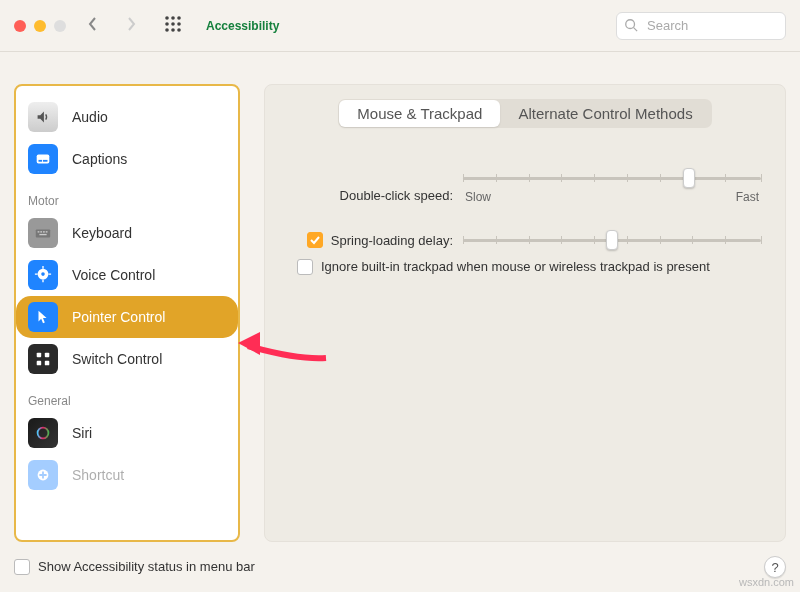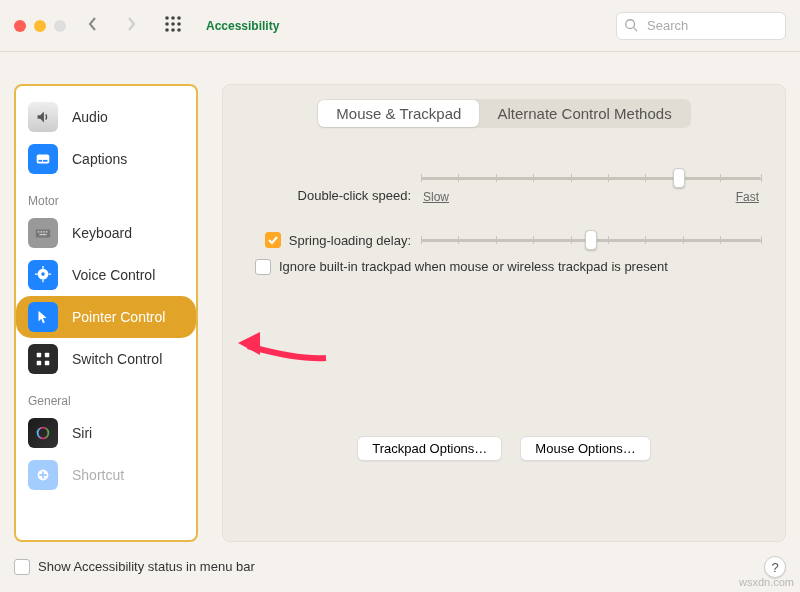--- a/index.html
+++ b/index.html
@@ -16,21 +16,21 @@
     .grid-icon { margin-right: 24px; color: #444; }
     .grid-icon svg { width: 18px; height: 18px; }
     .title { font-size: 12px; font-weight: 700; color: #15803d; }
     .search-wrap { margin-left: auto; position: relative; }
     .search { width: 170px; height: 28px; border: 1px solid #ddd; border-radius: 6px; background: #fff; padding: 0 8px 0 30px; font-size: 13px; color: #333; }
     .search::placeholder { color: #aaa; }
     .search-icon { position: absolute; left: 8px; top: 6px; width: 14px; height: 14px; color: #aaa; }
     
     .content { display: flex; padding: 32px 14px 0 14px; gap: 24px; height: 490px; }
     
-    .sidebar { width: 184px; border: 2px solid #e8b848; border-radius: 8px; background: #fff; padding: 10px 0; overflow: hidden; }
+    .sidebar { width: 226px; border: 2px solid #e8b848; border-radius: 8px; background: #fff; padding: 10px 0; overflow: hidden; }
     .section-label { font-size: 12px; color: #888; font-weight: 500; padding: 14px 12px 4px 12px; }
     .sb-item { display: flex; align-items: center; height: 42px; padding: 0 12px; gap: 14px; cursor: default; font-size: 14px; color: #333; }
     .sb-item.selected { background: #e1a428; color: #fff; font-weight: 500; border-radius: 15px; }
     .sb-icon { width: 30px; height: 30px; border-radius: 6px; display: flex; align-items: center; justify-content: center; flex-shrink: 0; }
     .sb-icon.blue { background: #1f84ff; }
     .sb-icon.gray { background: #999; }
     .sb-icon.dark { background: #2a2a2a; }
     .sb-icon.siri { background: linear-gradient(135deg, #1a1a1a, #333); }
     .sb-icon svg { width: 18px; height: 18px; }
     
@@ -42,21 +42,21 @@
     .tab.active { background: #fff; box-shadow: 0 1px 2px rgba(0,0,0,0.1); }
     
     .row { display: flex; align-items: center; margin-bottom: 8px; }
     .row-label { width: 174px; text-align: right; font-size: 13px; color: #333; padding-right: 10px; }
     .row-control { flex: 1; position: relative; }
     
     .slider { position: relative; height: 20px; display: flex; align-items: center; }
     .track { position: absolute; left: 0; right: 0; top: 9px; height: 3px; background: #c8c4bc; border-radius: 2px; }
     .tick { position: absolute; width: 1px; height: 8px; background: #c8c4bc; top: 6px; }
     .thumb { position: absolute; width: 12px; height: 20px; background: #fff; border-radius: 4px; border: 1px solid #ccc; box-shadow: 0 1px 2px rgba(0,0,0,0.2); top: 0; transform: translateX(-50%); }
-    .slider-labels { display: flex; justify-content: space-between; font-size: 12px; color: #666; margin-top: 2px; margin-bottom: 18px; padding: 0 2px; text-decoration: underline; }
+    .slider-labels { display: flex; justify-content: space-between; font-size: 12px; color: #666; margin-top: 2px; margin-bottom: 18px; padding: 0 2px; }
     
     .checkbox { width: 16px; height: 16px; border-radius: 3px; border: 1px solid #bbb; background: #fff; display: inline-flex; align-items: center; justify-content: center; margin-right: 8px; flex-shrink: 0; vertical-align: middle; }
     .checkbox.checked { background: #ffa825; border-color: #ffa825; }
     .checkbox.checked svg { width: 12px; height: 10px; }
     .check-row { display: flex; align-items: flex-start; margin-bottom: 14px; }
     .check-row .checkbox { margin-top: 1px; }
     .check-text { font-size: 13px; color: #333; line-height: 1.35; }
     
     .buttons { display: flex; justify-content: center; gap: 18px; margin-top: 160px; }
     .btn { background: #fff; border: 1px solid #ddd; border-radius: 6px; padding: 4px 14px; font-size: 13px; box-shadow: 0 1px 1px rgba(0,0,0,0.05); cursor: default; }
@@ -258,24 +258,20 @@
           <div class="thumb" style="left:50%"></div>
         </div>
       </div>
     </div>
 
     <div class="check-row" style="margin-left:8px">
       <span class="checkbox"></span>
       <span class="check-text">Ignore built-in trackpad when mouse or wireless trackpad is present</span>
     </div>
 
-    <div class="buttons">
-      <div class="btn">Trackpad Options…</div>
-      <div class="btn">Mouse Options…</div>
-    </div>
   </div>
 </div>
 
 <div class="arrow-annotation">
   <svg width="90" height="40" viewBox="0 0 90 40">
       <path d="M88 30 Q60 32 10 18" fill="none" stroke="#ff2d55" stroke-width="6"></path>
       <path d="M0 15 L22 4 L22 27 Z" fill="#ff2d55"></path>
     </svg>
 </div>
 

